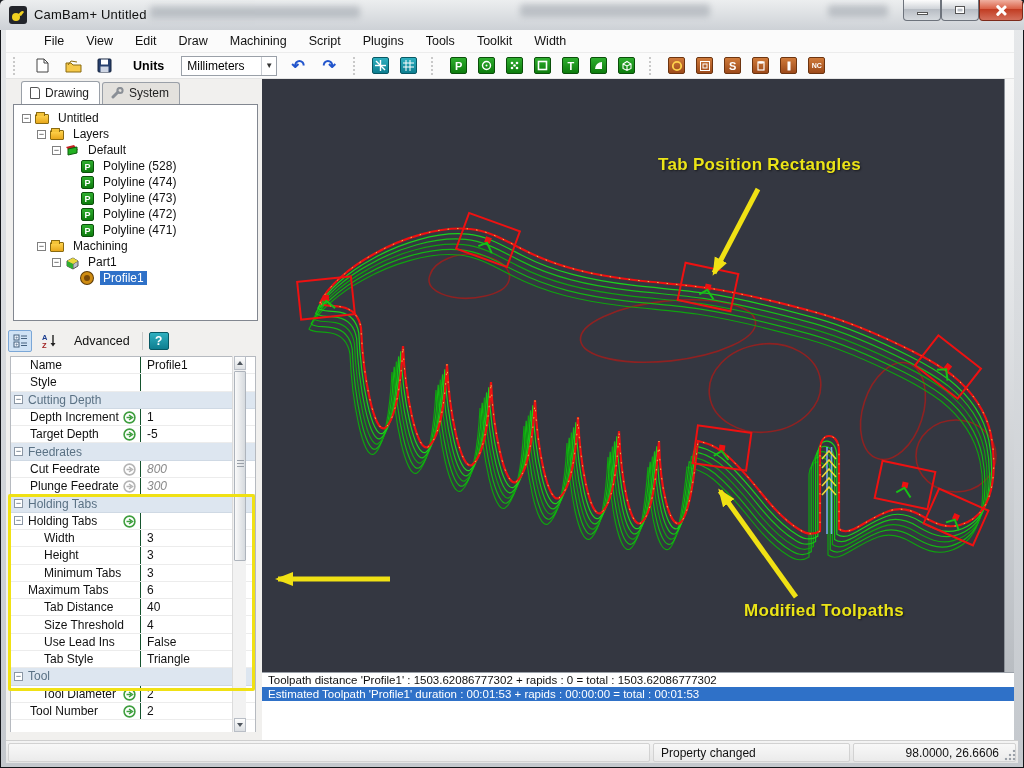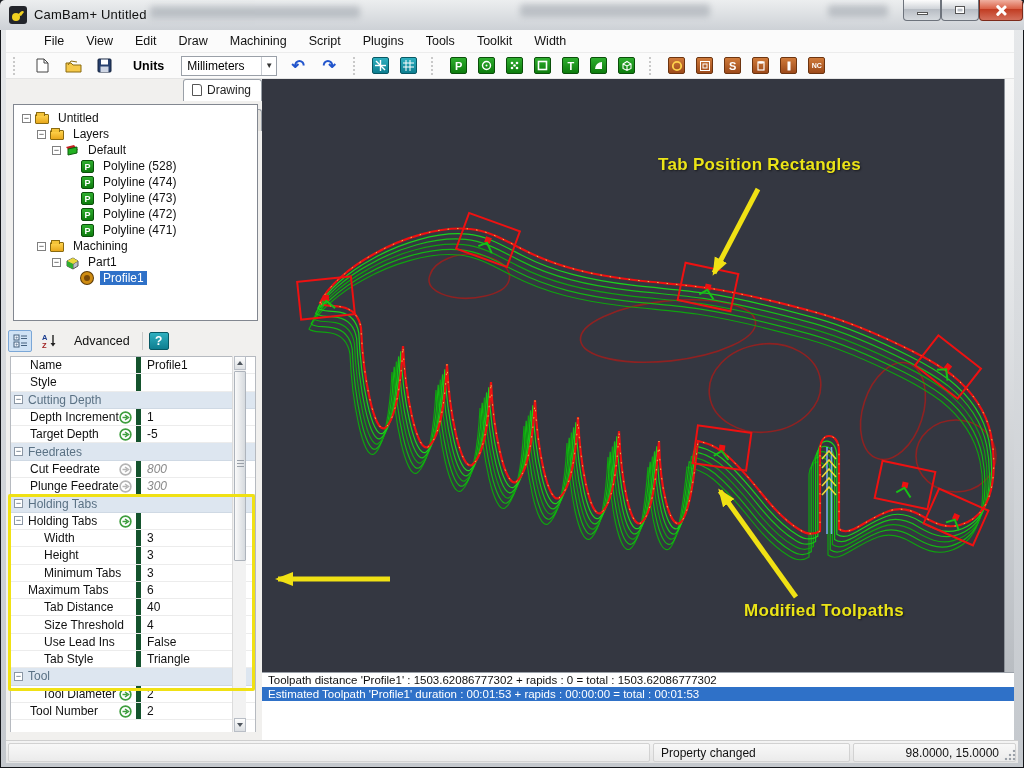--- a/index.html
+++ b/index.html
@@ -42,21 +42,21 @@
   .sq.teal{background:linear-gradient(#2fb0c0,#0e7e90);border:1px solid #085864;}
   .sq.orange{background:linear-gradient(#cf7a3a,#9d4a1a);border:1px solid #6d3410;}
   #unitslabel{font-size:12.5px;font-weight:bold;margin:0 6px 0 8px;}
   #unitsbox{width:96px;height:20px;border:1px solid #9aa0a8;background:#fff;display:flex;align-items:center;font-size:12px;}
   #unitsbox .val{flex:1;padding-left:5px;}
   #unitsbox .drop{width:15px;height:18px;border-left:1px solid #c8ccd2;display:flex;align-items:center;justify-content:center;font-size:8px;color:#333;}
   .undoredo{font-size:16px;color:#2255cc;font-weight:bold;width:20px;text-align:center;}
 
   
   #leftpanel{left:6px;top:79px;width:256px;height:661px;background:#f1f0ee;}
-  #tabstrip{left:6px;top:79px;width:256px;height:25px;display:flex;align-items:flex-end;padding-left:6px;gap:8px;flex-direction:column;}
+  #tabstrip{left:6px;top:79px;width:256px;height:25px;display:flex;align-items:flex-end;padding-left:15px;gap:2px;}
   .tab{display:flex;align-items:center;gap:5px;font-size:12px;border:1px solid #9aa0a8;border-bottom:none;
        border-radius:3px 3px 0 0;padding:3px 10px 4px 8px;background:#e3e1dd;color:#222;}
   .tab.active{background:#fff;height:23px;font-weight:normal;position:relative;z-index:2;}
   .pageico{width:10px;height:12px;background:#fff;border:1px solid #555;border-radius:0 3px 0 0;}
   #treebox{left:13px;top:104px;width:245px;height:217px;background:#fff;border:1px solid #828790;overflow:hidden;padding-top:5px;}
   .trow{display:flex;align-items:center;height:16px;font-size:12px;color:#111;white-space:nowrap;}
   .texp{width:9px;height:9px;border:1px solid #808080;background:#fff;font-size:9px;line-height:7px;text-align:center;color:#333;margin-right:4px;flex:none;}
   .ticon{width:15px;height:13px;margin-right:5px;flex:none;position:relative;}
   .tlabel{padding:0 3px;}
   .tlabel.sel{background:#2f71c8;color:#fff;}
@@ -70,21 +70,21 @@
   .pbtn{width:24px;height:22px;display:flex;align-items:center;justify-content:center;border-radius:2px;}
   .pbtn.sel{background:#cfe2f5;border:1px solid #7ba7d7;}
   #advbtn{font-size:12.5px;color:#111;padding:2px 6px;}
   .psep{width:1px;height:18px;background:#c9c9c9;}
   #helpbtn{width:20px;height:18px;background:linear-gradient(#2fb0c0,#0e7e90);border:1px solid #085864;border-radius:2px;
            color:#fff;font-weight:bold;font-size:12px;display:flex;align-items:center;justify-content:center;}
 
   
   #propgrid{left:10px;top:356px;width:246px;height:376px;background:#fff;border:1px solid #b6bac0;border-bottom:none;overflow:hidden;}
   .prow{display:flex;height:17.3px;border-bottom:1px solid #ececec;font-size:12px;align-items:stretch;}
-  .pleft{width:130px;display:flex;align-items:center;position:relative;border-right:5px solid #14532d;}
+  .pleft{width:130px;display:flex;align-items:center;position:relative;border-right:1px solid #14532d;}
   .pval{flex:1;display:flex;align-items:center;padding-left:6px;color:#111;}
   .prow.cat{background:#dde6f0;color:#5a7184;border-bottom:1px solid #cfd9e4;}
   .prow.cat .pleft{width:100%;border-right:none;color:#5a7184;}
   .pexp{width:9px;height:9px;border:1px solid #8b97a5;background:#fff;font-size:9px;line-height:7px;text-align:center;color:#44566b;margin:0 5px 0 3px;flex:none;}
   .plabel{white-space:nowrap;color:#111;}
   .prow.cat .plabel{color:#5a7184;}
   .picon{position:absolute;right:4px;top:2px;width:13px;height:13px;}
   .pval.italic{font-style:italic;color:#8a8a8a;}
   #gridscroll{left:232px;top:356px;width:14px;height:376px;background:#f2f2f2;border-left:1px solid #dcdcdc;}
   .scrbtn{position:absolute;left:1px;width:12px;height:14px;background:linear-gradient(#fdfdfd,#dcdfe3);border:1px solid #b9bec6;display:flex;align-items:center;justify-content:center;}
@@ -694,16 +694,16 @@
   <div id="rightstrip" class="abs"></div>
 
   <div id="logpanel" class="abs">
     <div class="logline">Toolpath distance 'Profile1' : 1503.62086777302 + rapids : 0 = total : 1503.62086777302</div>
     <div class="logline sel">Estimated Toolpath 'Profile1' duration : 00:01:53 + rapids : 00:00:00 = total : 00:01:53</div>
   </div>
 
   <div id="statusbar" class="abs">
     <div class="seg" style="left:2px;width:642px;"></div>
     <div class="seg" style="left:647px;width:197px;padding-left:7px;">Property changed</div>
-    <div class="seg" style="left:847px;width:163px;justify-content:flex-end;padding-right:16px;">98.0000, 15.0000</div>
+    <div class="seg" style="left:847px;width:163px;justify-content:flex-end;padding-right:16px;">98.0000, 26.6606</div>
     <div id="grip"></div>
   </div>
 </div>
 
 </body></html>

